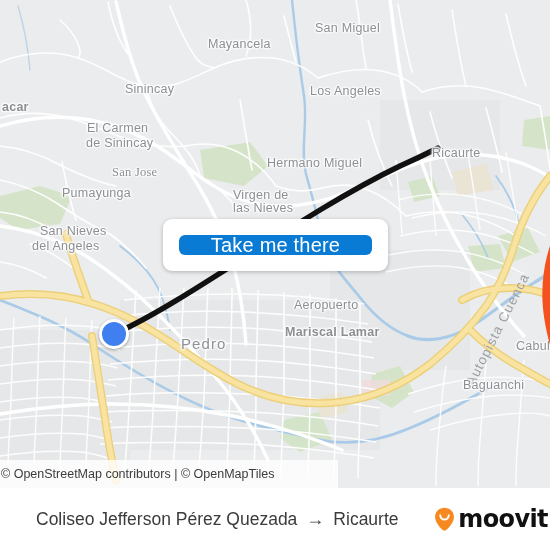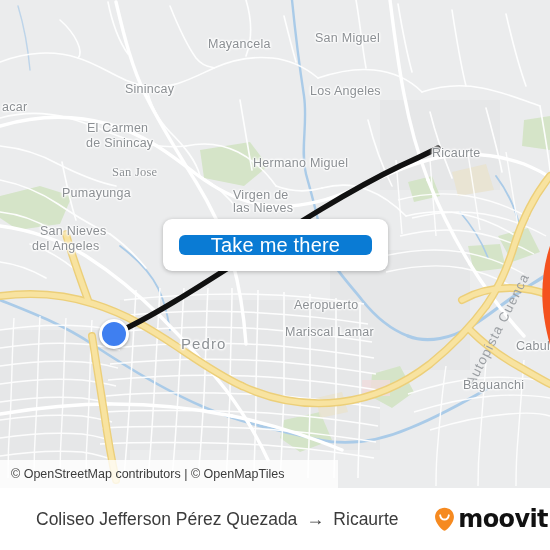--- a/index.html
+++ b/index.html
@@ -63,21 +63,21 @@
     cursor:pointer;
     display:flex;align-items:center;justify-content:center;
   }
 
   
   .attrib{
     position:absolute;left:0;bottom:0;
     height:28px;width:338px;
     background:rgba(255,255,255,.78);
     display:flex;align-items:center;
-    padding-left:11px;box-sizing:border-box;
+    padding-left:1px;box-sizing:border-box;
   }
   .attrib span{font-size:12.5px;color:#3c3c3c;white-space:nowrap;}
 
   
   .footer{
     position:absolute;left:14px;top:488px;width:550px;height:62px;
     background:#ffffff;
     display:flex;align-items:center;
     box-sizing:border-box;
     padding:0 16px 0 22px;
@@ -282,37 +282,37 @@
 
         <text font-family="Liberation Sans, sans-serif" font-size="13.5" fill="#9b9fa3" letter-spacing="1.1">
           <textPath href="#hwyTextPath" startOffset="2%">Autopista Cuenca</textPath>
         </text>
 
         <path d="M114,334 C190,300 300,214 400,166 C418,158 430,152 438,148" fill="none" stroke="#111111" stroke-width="5.4" stroke-linecap="round"></path>
       </g>
     </svg>
 
     <div id="labels">
-        <div class="map-label" style="left: 2px; top: 100px;">acar</div>
+        <div class="map-label" style="left: 2px; top: 100px; font-weight: bold;">acar</div>
         <div class="map-label" style="left: 208px; top: 37px;">Mayancela</div>
         <div class="map-label" style="left: 125px; top: 82px;">Sinincay</div>
-        <div class="map-label" style="left: 315px; top: 31px;">San Miguel</div>
+        <div class="map-label" style="left: 315px; top: 21px;">San Miguel</div>
         <div class="map-label" style="left: 310px; top: 84px;">Los Angeles</div>
         <div class="map-label" style="left: 87px; top: 121px;">El Carmen</div>
         <div class="map-label" style="left: 86px; top: 136px;">de Sinincay</div>
         <div class="map-label" style="left: 112px; top: 165px; font-family: Liberation Serif, serif;">San Jose</div>
-        <div class="map-label" style="left: 253px; top: 156px;">Hermano Miguel</div>
+        <div class="map-label" style="left: 267px; top: 156px;">Hermano Miguel</div>
         <div class="map-label" style="left: 62px; top: 186px;">Pumayunga</div>
         <div class="map-label" style="left: 233px; top: 188px;">Virgen de</div>
         <div class="map-label" style="left: 233px; top: 201px;">las Nieves</div>
         <div class="map-label" style="left: 432px; top: 146px;">Ricaurte</div>
         <div class="map-label" style="left: 40px; top: 224px;">San Nieves</div>
         <div class="map-label" style="left: 32px; top: 239px;">del Angeles</div>
         <div class="map-label" style="left: 294px; top: 298px;">Aeropuerto</div>
-        <div class="map-label" style="left: 285px; top: 325px;">Mariscal Lamar</div>
+        <div class="map-label" style="left: 285px; top: 325px; font-weight: bold;">Mariscal Lamar</div>
         <div class="map-label city" style="left: 181px; top: 335px;">Pedro</div>
         <div class="map-label" style="left: 516px; top: 339px;">Cabullin</div>
         <div class="map-label" style="left: 463px; top: 378px;">Baguanchi</div>
       </div>
 
     <div class="pin" style="left:438px;top:163px;">
       <svg viewBox="0 0 30 42" width="30" height="42">
         <path d="M15 1.5 C7.6 1.5 1.6 7.5 1.6 14.9 C1.6 25.2 15 40.5 15 40.5 C15 40.5 28.4 25.2 28.4 14.9 C28.4 7.5 22.4 1.5 15 1.5 Z" fill="#f4511e"></path>
         <circle cx="15" cy="14.6" r="4.6" fill="#ffffff"></circle>
       </svg>

